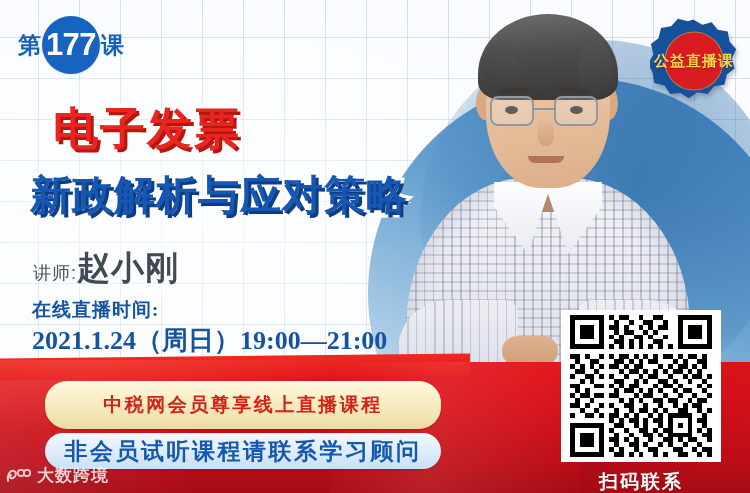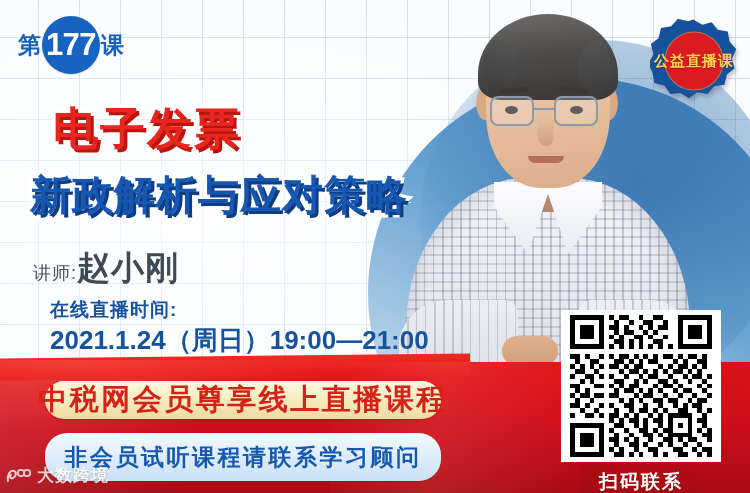--- a/index.html
+++ b/index.html
@@ -189,22 +189,23 @@
 
   
   .lecturer{
     position:absolute; left:33px; top:246px; z-index:6;
     display:flex; align-items:baseline;
   }
   .lecturer .lbl{ font-size:18px; color:#4a5560; font-weight:400; letter-spacing:1px; }
   .lecturer .nm{ font-size:33px; color:#3f4a55; font-weight:700; letter-spacing:1px; margin-left:0; }
 
   .sched{
-    position:absolute; left:50px; top:297px; z-index:6;
+    position:absolute; left:32px; top:297px; z-index:6;
     color:#15539e;
+    font-family:Liberation Serif, serif;
   }
   .sched .l1{ font-size:19px; font-weight:700; letter-spacing:1px; }
   .sched .l2{ font-size:26px; font-weight:700; letter-spacing:0px; margin-top:0; }
 
   
   .badge{
     position:absolute; right:12px; top:17px; width:88px; height:88px; z-index:9;
     filter:drop-shadow(2px 3px 2px rgba(0,0,0,.22));
   }
   .badge svg{ display:block; width:88px; height:88px; }
@@ -245,28 +246,28 @@
   }
 
   .pill{
     position:absolute; z-index:8;
     display:flex; align-items:center; justify-content:center;
     border-radius:22px;
     font-weight:700; letter-spacing:2.5px;
     white-space:nowrap;
   }
   .pill-yellow{
-    left:45px; top:381px; width:396px; height:38px;
+    left:45px; top:381px; width:396px; height:48px;
     background:linear-gradient(180deg,#fff9e0 0%,#f6e9bc 55%,#ecdba2 100%);
-    color:#d32318; font-size:29px;
+    color:#d32318; font-size:19px;
     box-shadow:0 1px 2px rgba(90,0,0,.25);
     font-family:Liberation Mono, monospace;
   }
   .pill-blue{
-    left:45px; top:433px; width:396px; height:48px;
+    left:45px; top:433px; width:396px; height:36px;
     background:linear-gradient(180deg,#f3f9ff 0%,#dcebfa 55%,#c9e0f6 100%);
     color:#1558ad; font-size:23px;
     box-shadow:0 1px 2px rgba(90,0,0,.25);
   }
 
   
   .qr-wrap{
     position:absolute; left:561px; top:310px; z-index:9;
     width:160px;
   }

